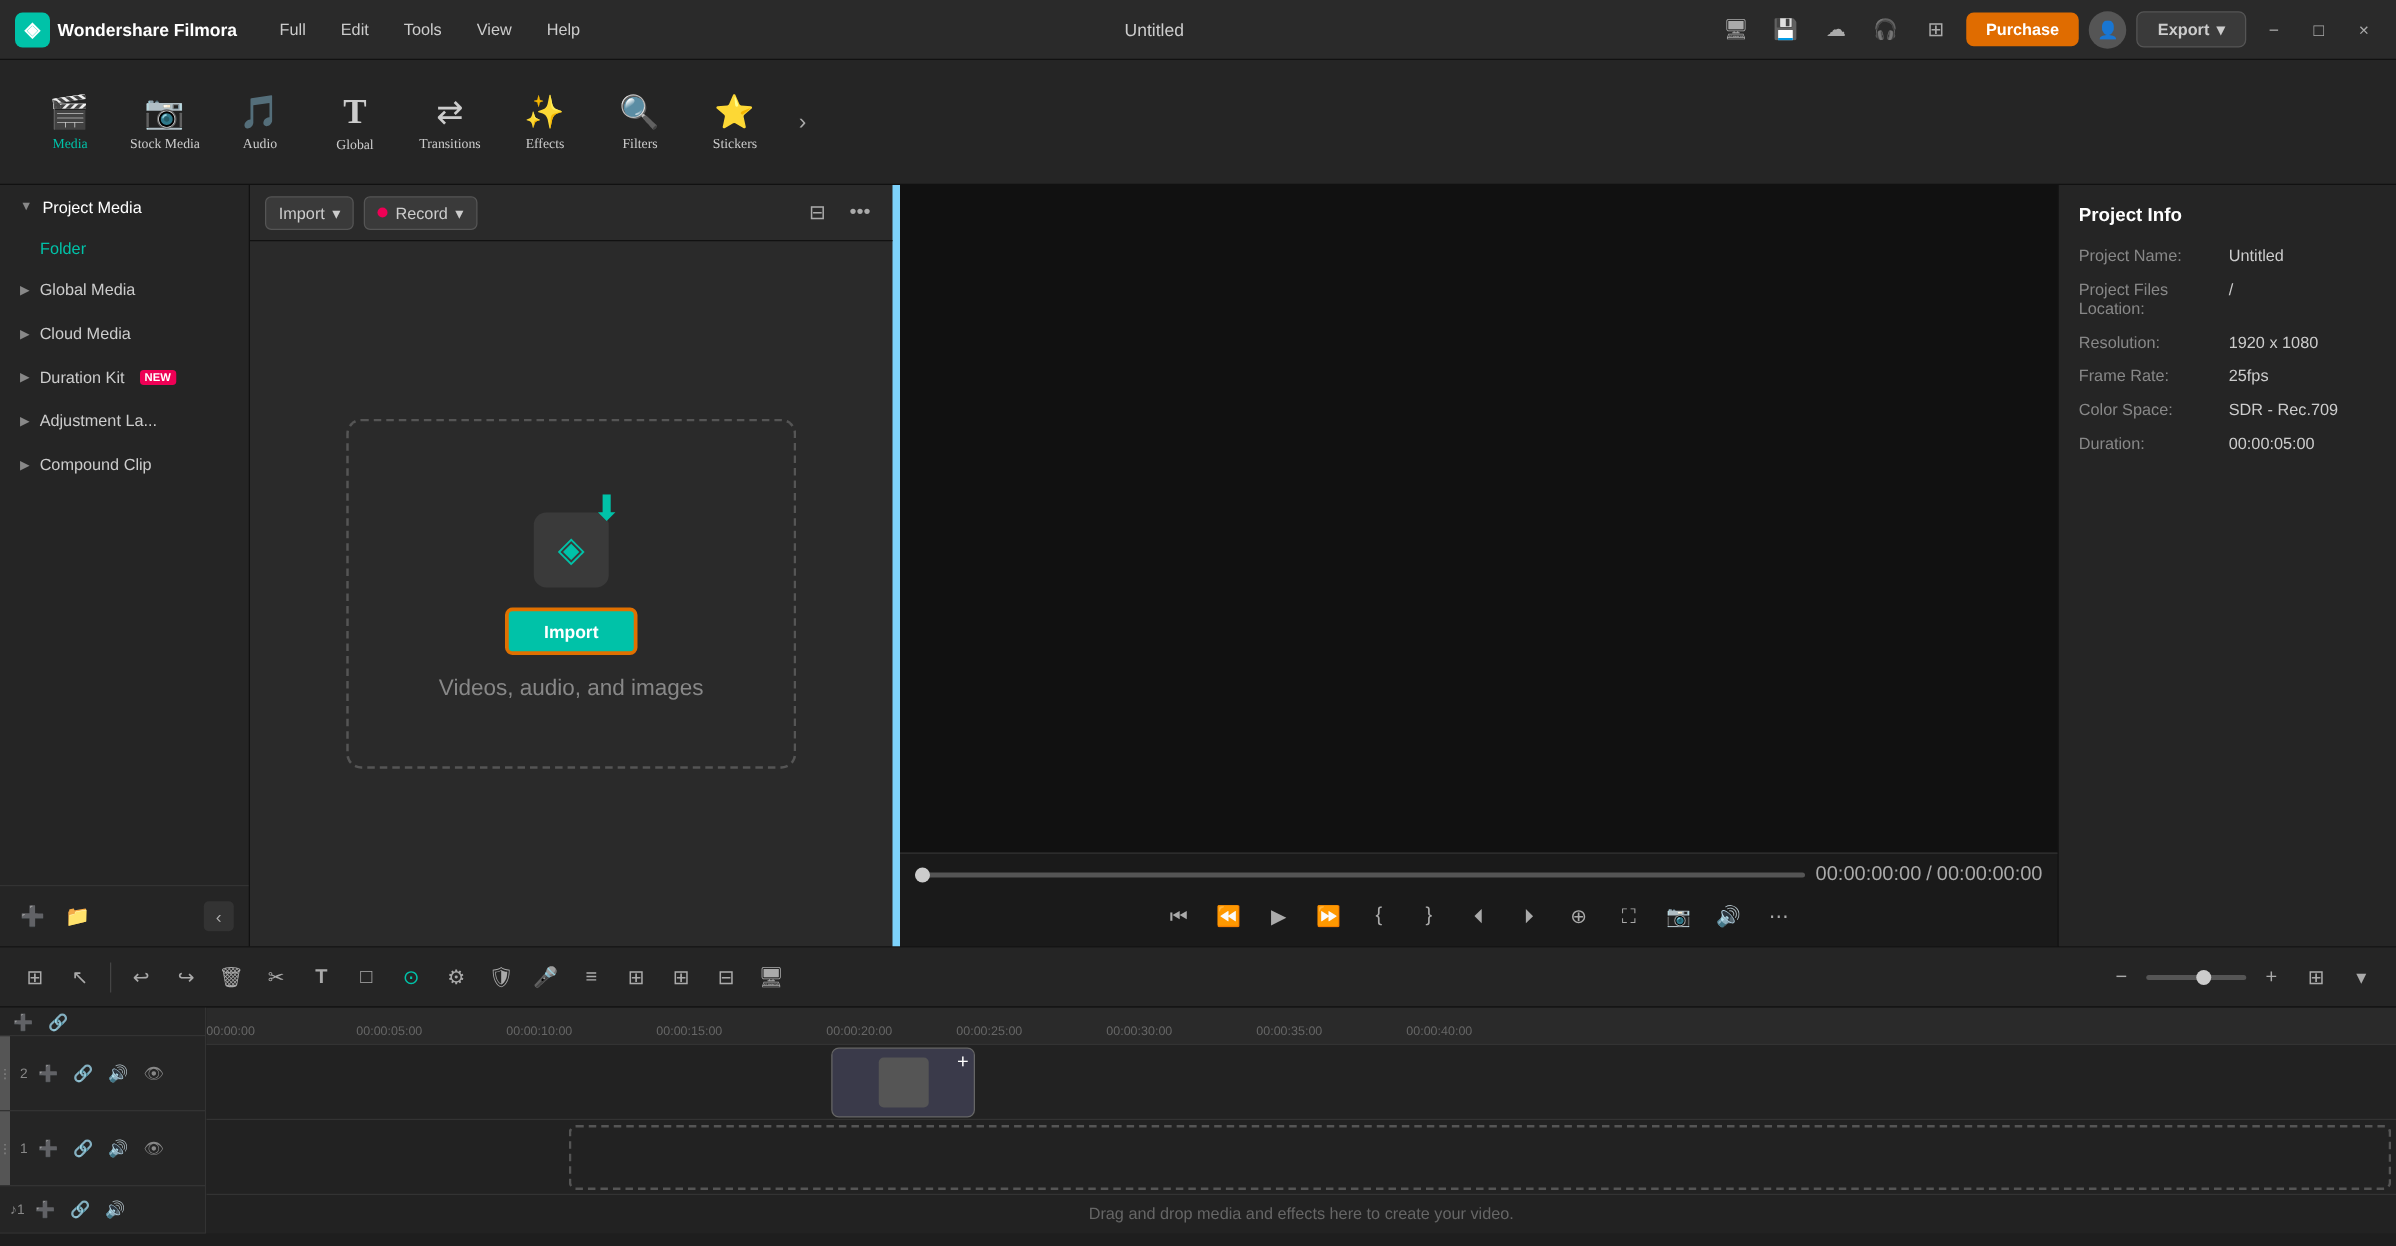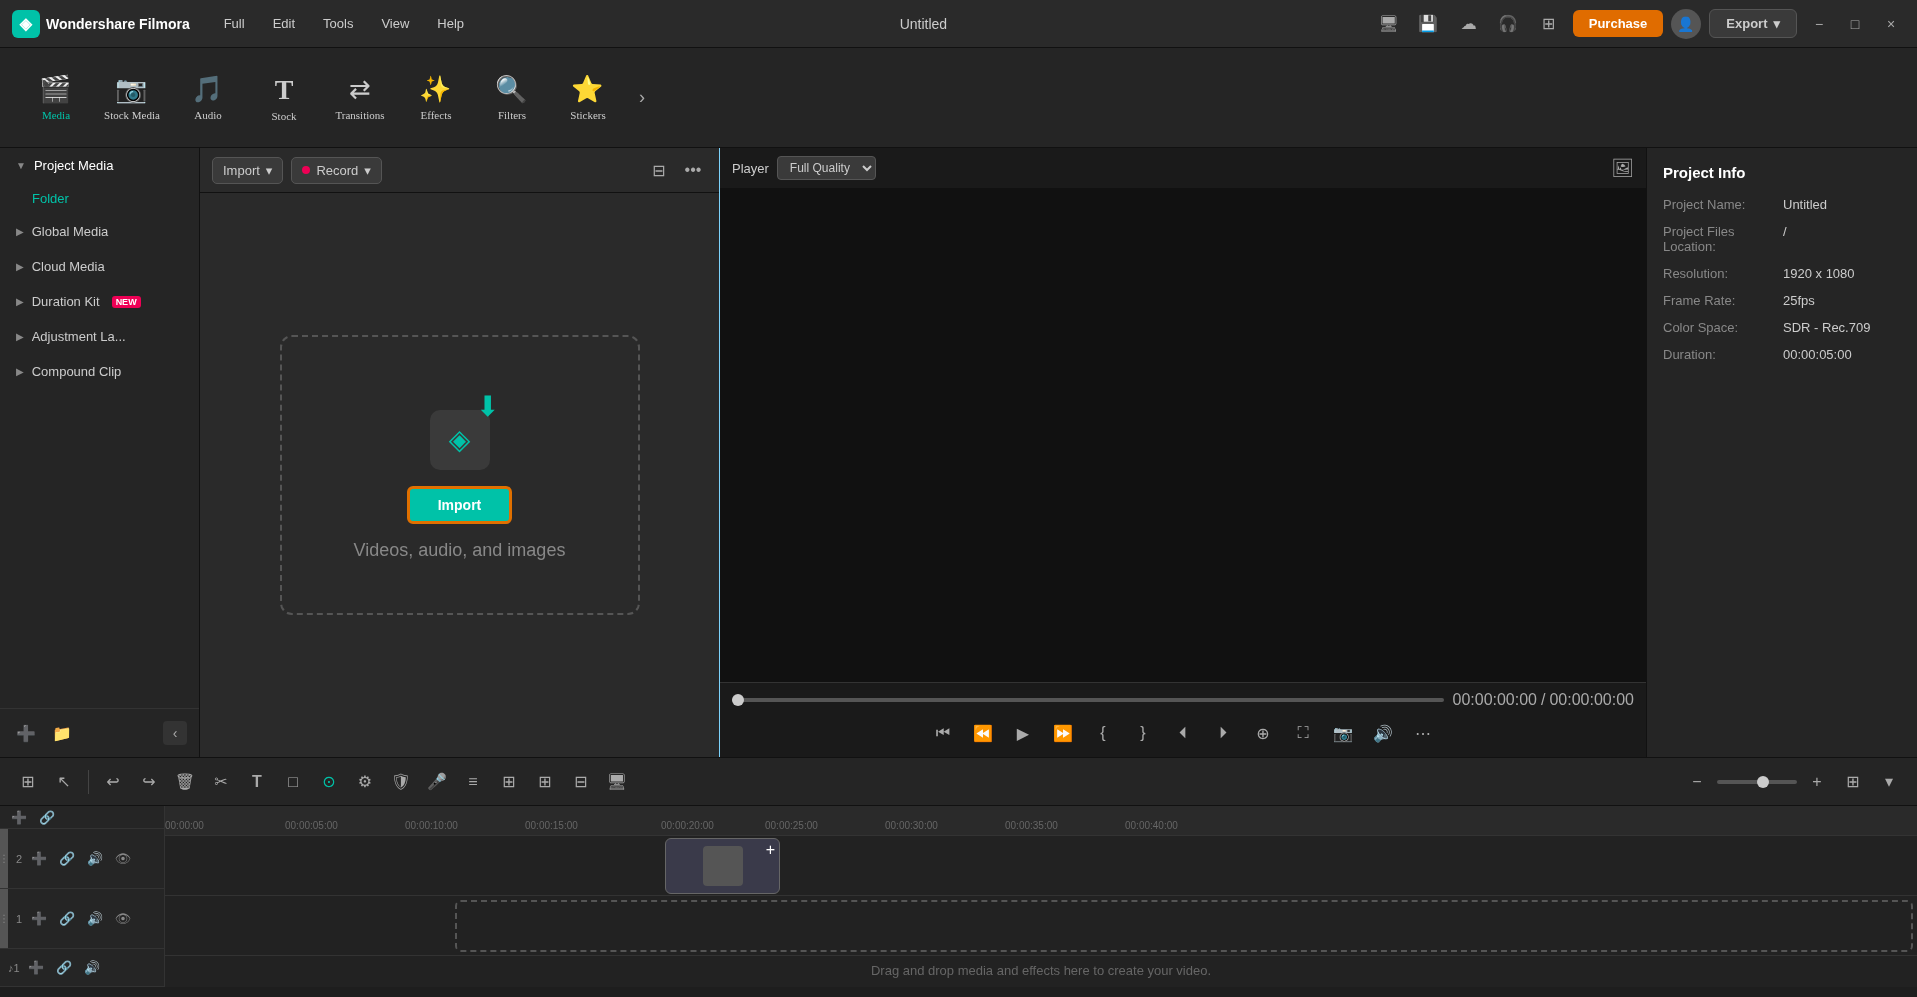--- a/index.html
+++ b/index.html
@@ -226,21 +226,21 @@
       border-radius: 4px;
       background: #333;
     }
 
     
     #media-panel {
       flex: 1;
       background: #2a2a2a;
       display: flex;
       flex-direction: column;
-      border-right: 1px solid #7dd3fc;
+      border-right: 6px solid #7dd3fc;
       max-width: 520px;
     }
     #media-toolbar {
       display: flex;
       align-items: center;
       padding: 8px 12px;
       gap: 8px;
       border-bottom: 1px solid #111;
     }
     .import-btn {
@@ -680,21 +680,21 @@
   <div class="tool-item">
     <div class="tool-icon">📷</div>
     <div class="tool-label">Stock Media</div>
   </div>
   <div class="tool-item">
     <div class="tool-icon">🎵</div>
     <div class="tool-label">Audio</div>
   </div>
   <div class="tool-item">
     <div class="tool-icon" style="font-size:28px;font-weight:bold;font-family:serif;color:#ccc;">T</div>
-    <div class="tool-label">Stock</div>
+    <div class="tool-label">Global</div>
   </div>
   <div class="tool-item">
     <div class="tool-icon">⇄</div>
     <div class="tool-label">Transitions</div>
   </div>
   <div class="tool-item">
     <div class="tool-icon">✨</div>
     <div class="tool-label">Effects</div>
   </div>
   <div class="tool-item">
@@ -768,29 +768,20 @@
           </div>
           <div class="download-arrow">⬇</div>
         </div>
         <div id="import-button">Import</div>
         <div id="import-subtext">Videos, audio, and images</div>
       </div>
     </div>
   </div>
 
   <div id="preview-panel">
-    <div id="preview-toolbar">
-      <span id="player-label">Player</span>
-      <select id="quality-select">
-        <option>Full Quality</option>
-        <option>1/2 Quality</option>
-        <option>1/4 Quality</option>
-      </select>
-      <div class="preview-right" style="color:#aaa;font-size:18px;">🖼</div>
-    </div>
     <div id="preview-canvas">
       
     </div>
     <div id="preview-controls">
       <div id="preview-timeline">
         <div id="timeline-slider">
           <div id="timeline-thumb"></div>
         </div>
         <div id="time-display">
           <span>00:00:00:00</span>

